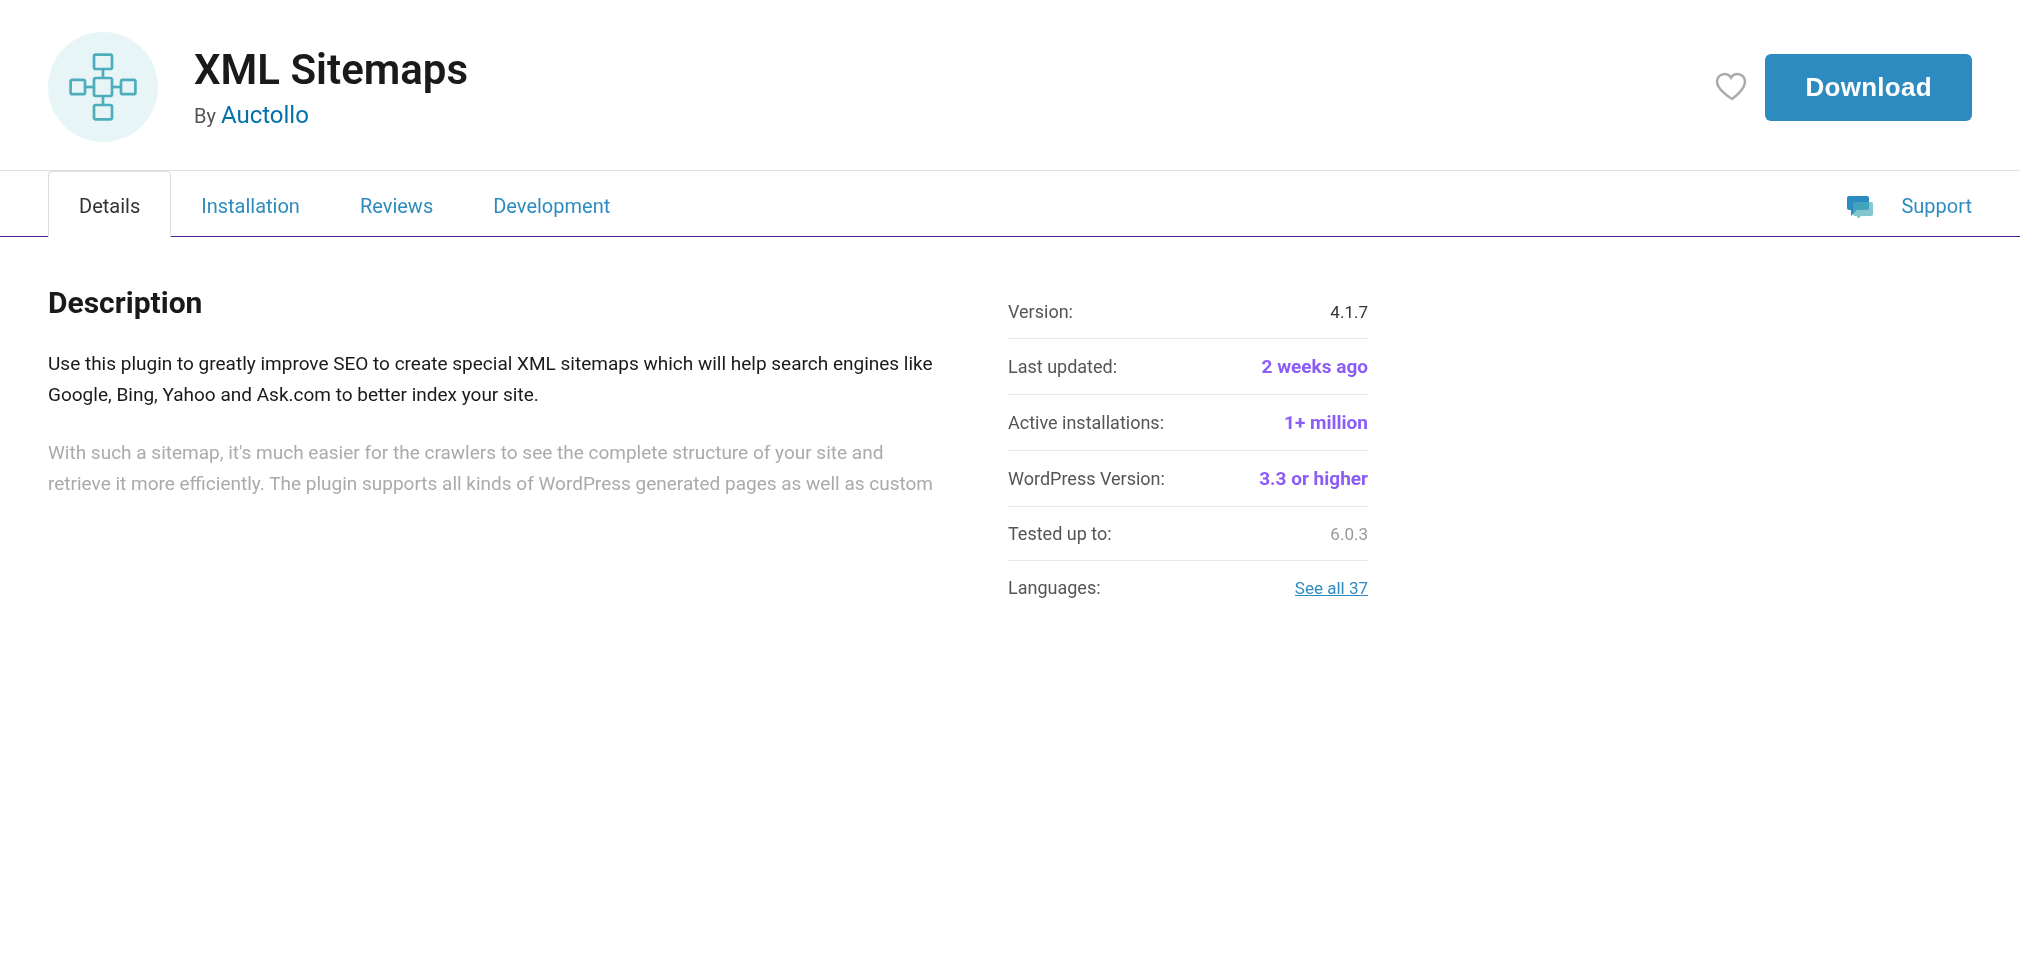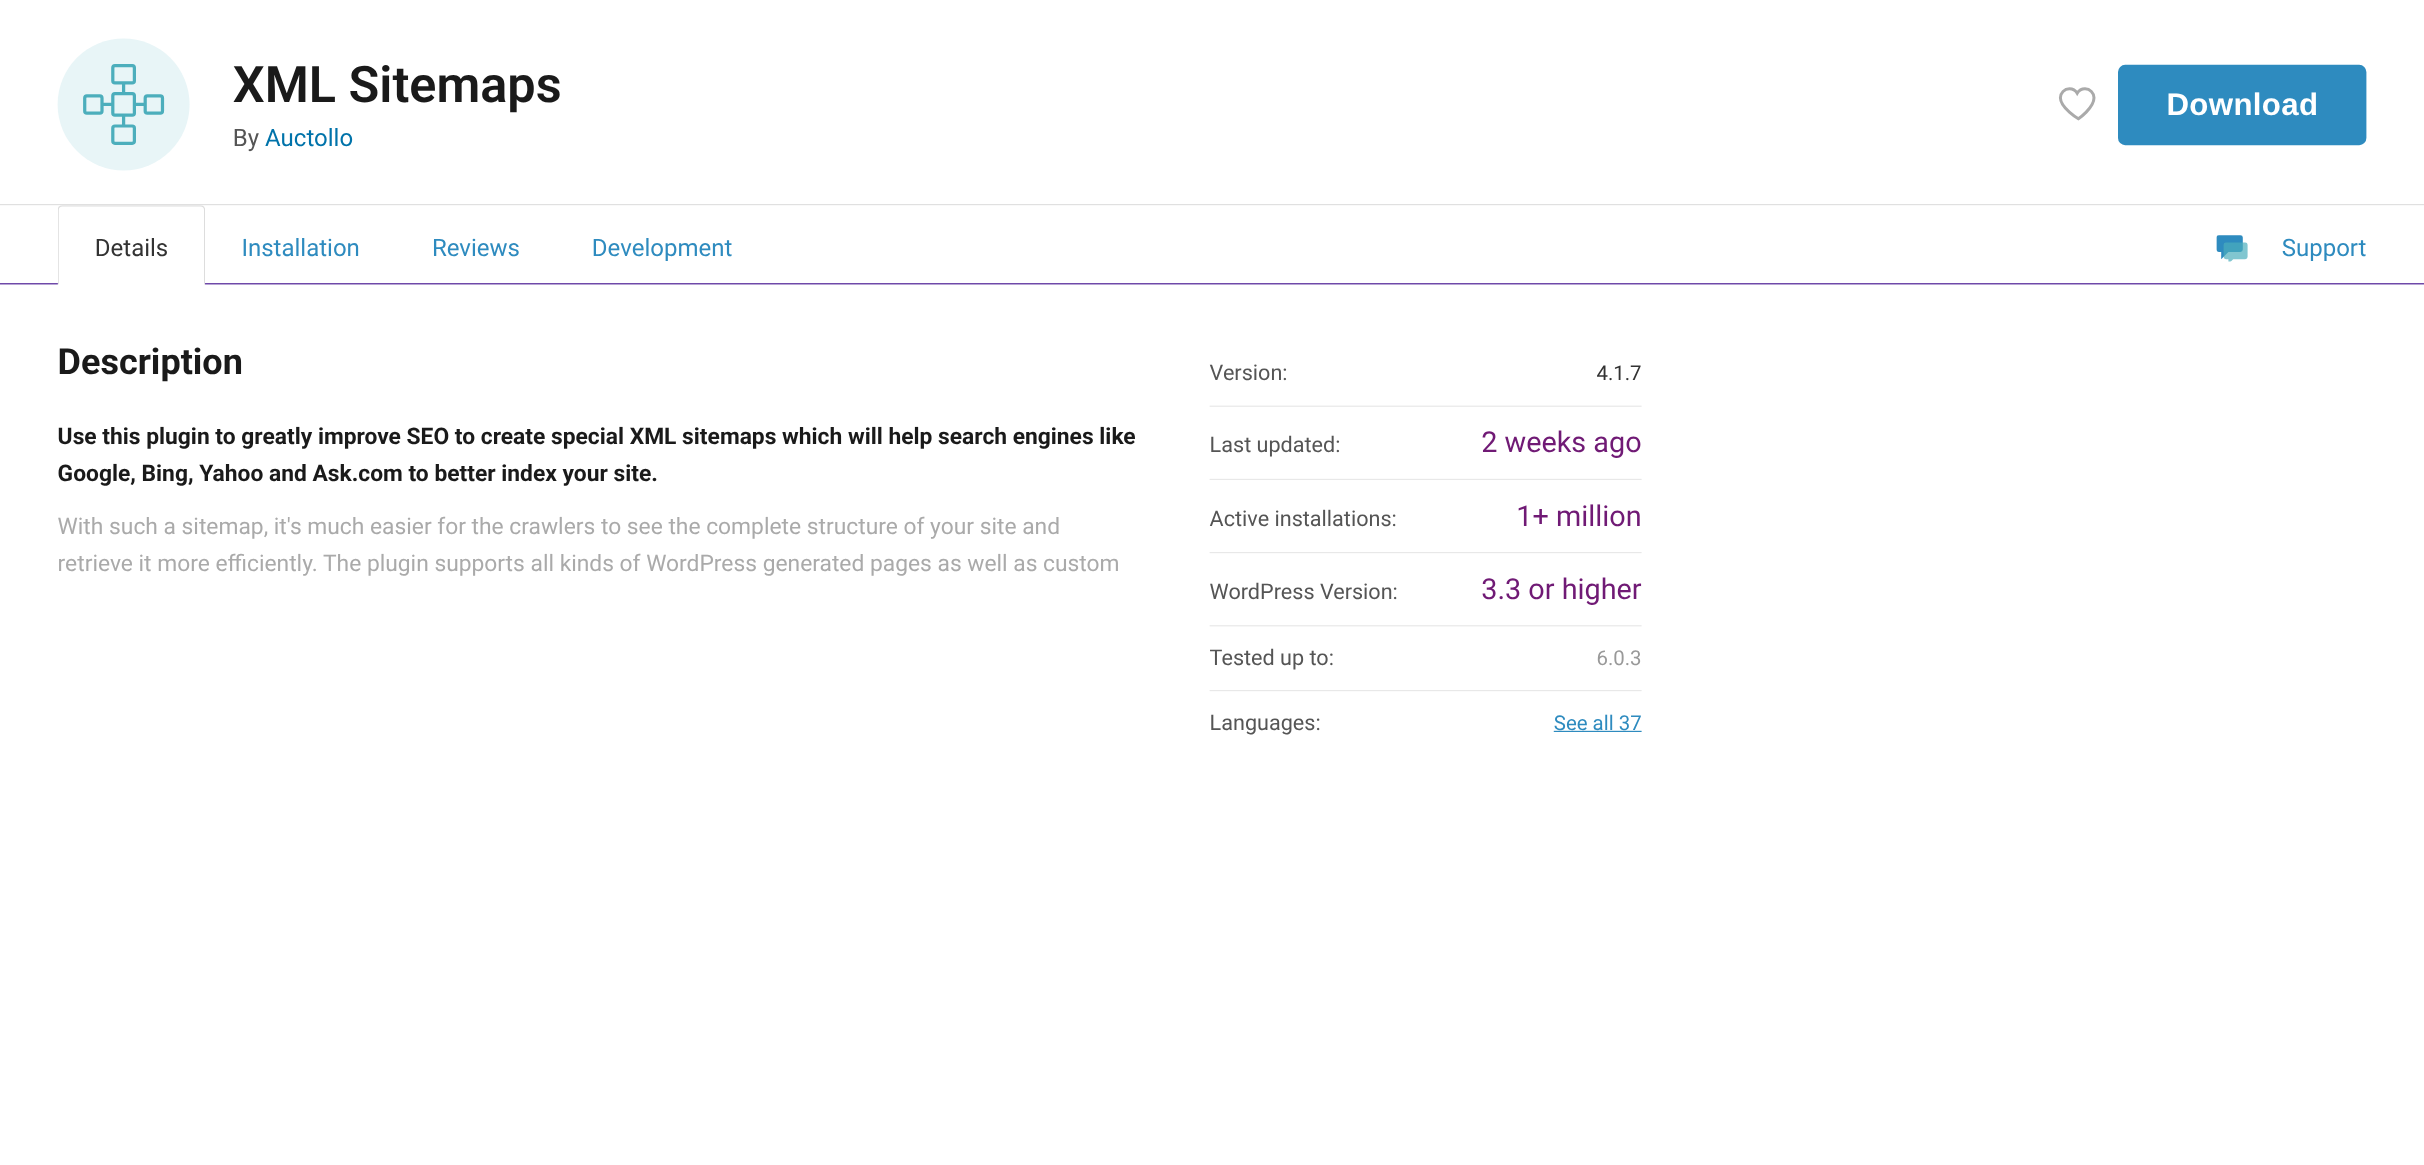--- a/index.html
+++ b/index.html
@@ -61,21 +61,21 @@
     }
 
     .plugin-author-line {
       font-size: 20px;
       color: #555;
     }
 
     .plugin-author-link {
       color: #0073aa;
       text-decoration: none;
-      font-size: 20px;
+      font-size: 24px;
     }
 
     .header-actions {
       display: flex;
       align-items: center;
       gap: 8px;
       margin-left: auto;
     }
 
     .favorite-btn {
@@ -170,22 +170,21 @@
       font-size: 30px;
       font-weight: 700;
       color: #1a1a1a;
       margin-bottom: 28px;
     }
 
     .description-text {
       font-size: 19px;
       line-height: 1.65;
       color: #1a1a1a;
-      margin-bottom: 12px;
-      font-weight: bold;
+      margin-bottom: 26px;
     }
 
     .description-text-faded {
       font-size: 19px;
       line-height: 1.65;
       color: #aaa;
     }
 
     .meta-row {
       display: flex;
@@ -205,23 +204,23 @@
       flex: 1;
     }
 
     .meta-value {
       font-size: 17px;
       color: #333;
       text-align: right;
     }
 
     .meta-value.bold {
-      font-weight: 400;
-      color: #701a75;
-      font-size: 24px;
+      font-weight: 700;
+      color: #8b5cf6;
+      font-size: 19px;
     }
 
     .meta-value.faded {
       color: #999;
     }
 
     .meta-value.link-style {
       color: #2e8bbf;
     }
   </style>

